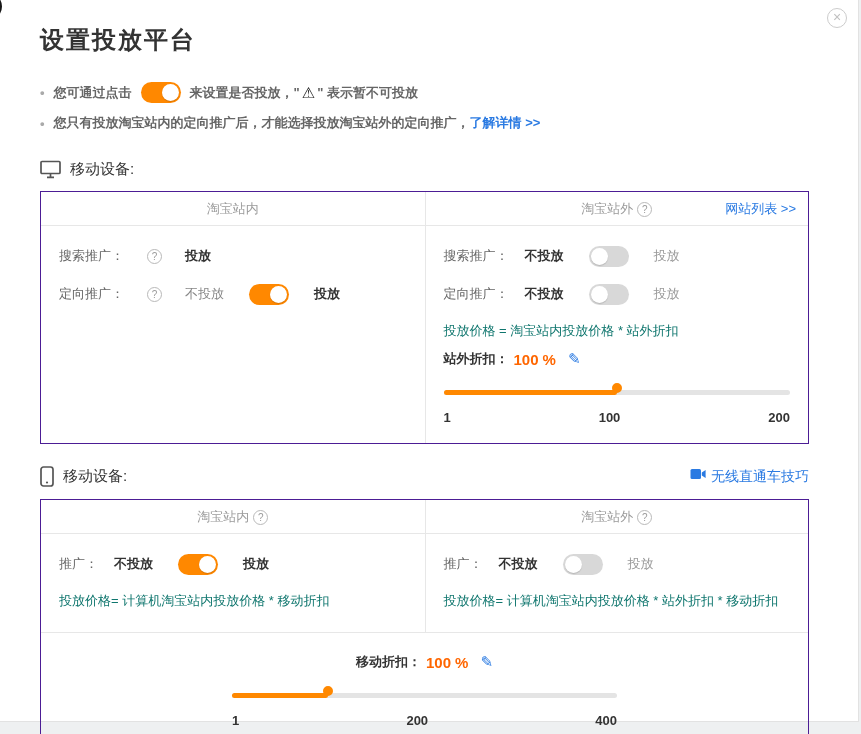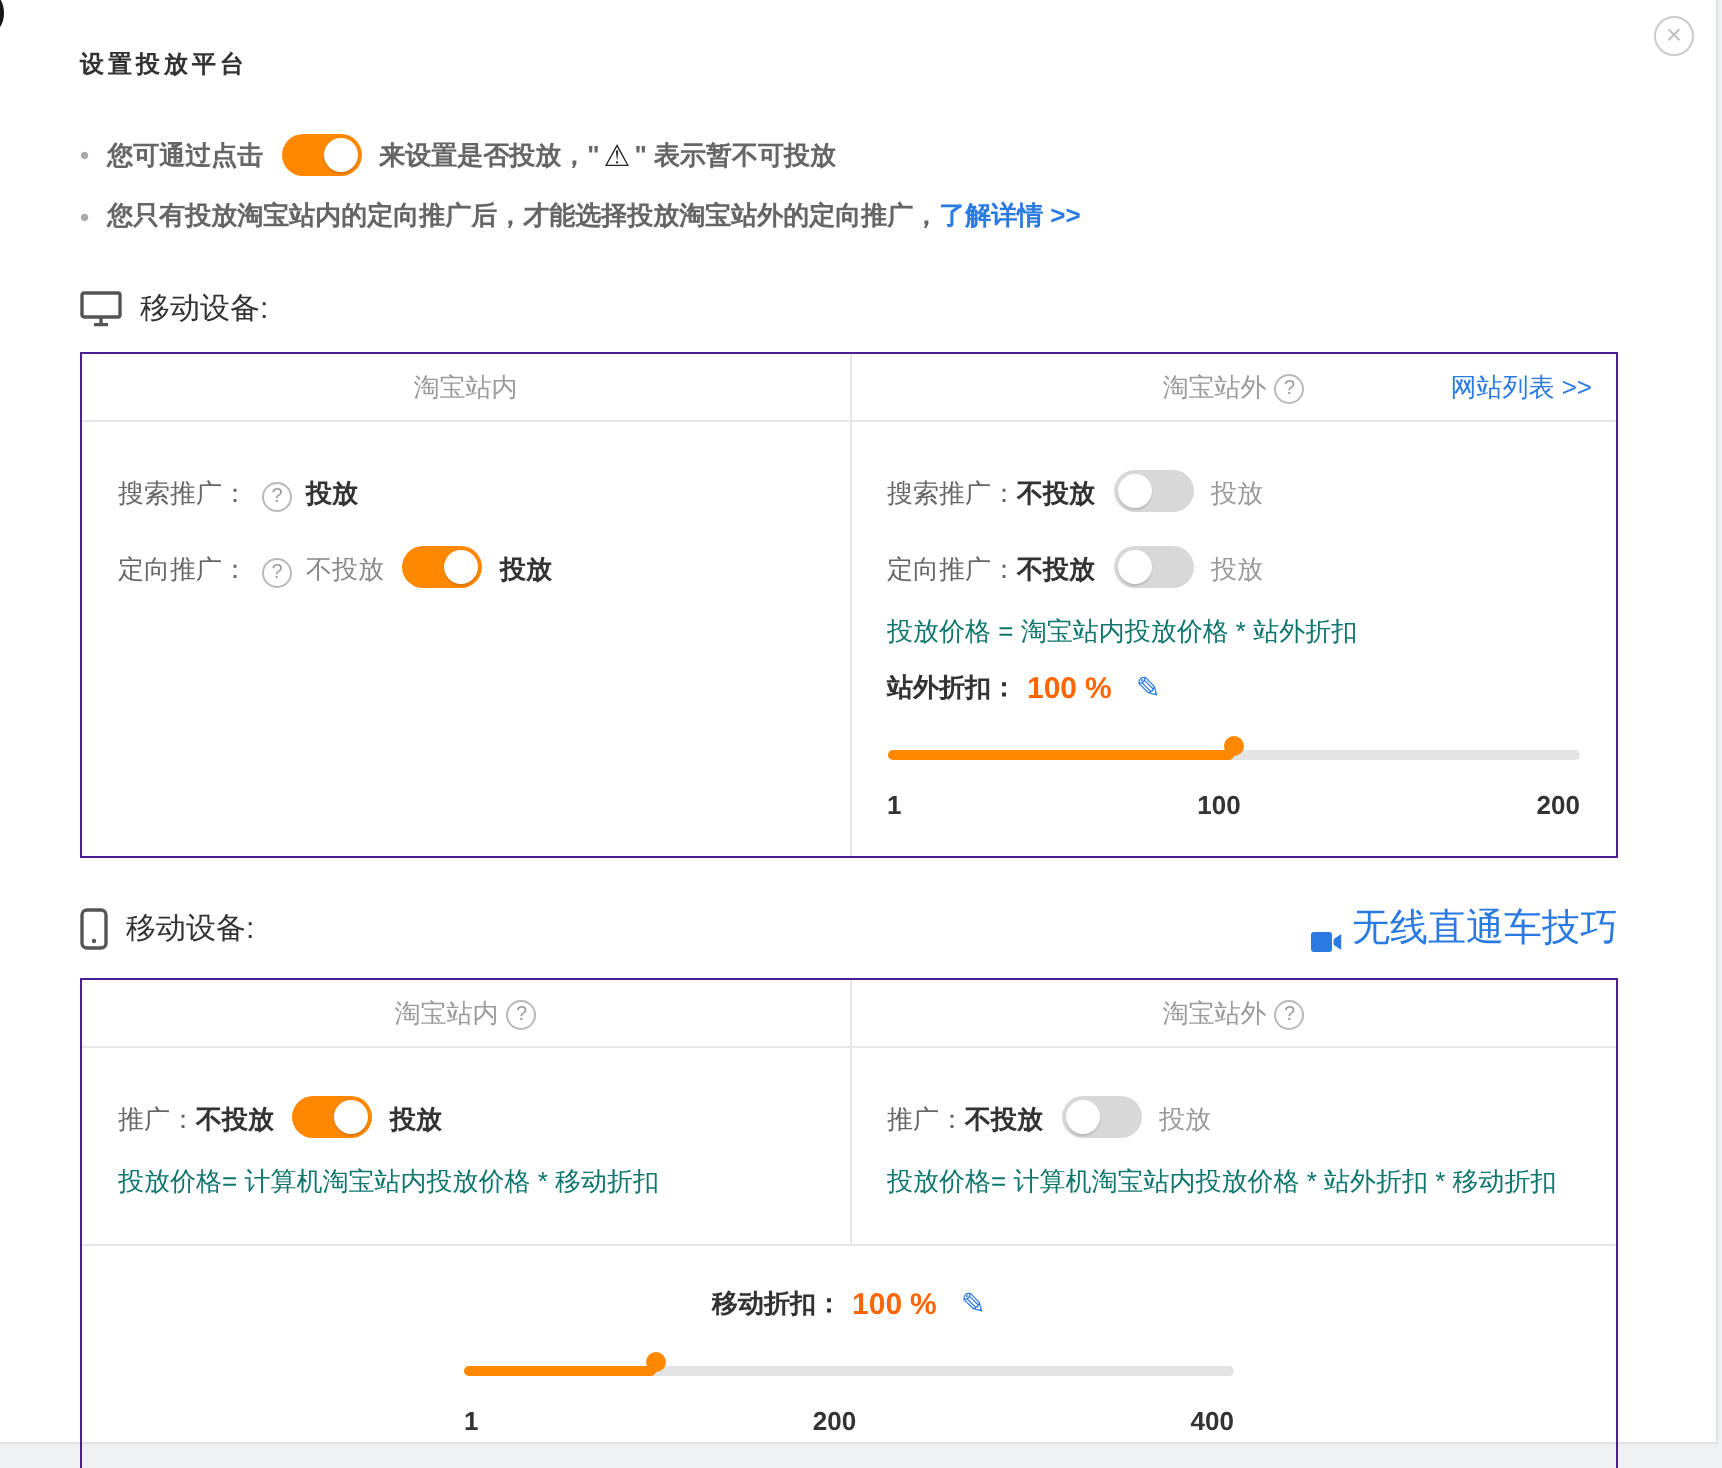--- a/index.html
+++ b/index.html
@@ -16,21 +16,21 @@
   }
   .corner-logo {
     position:absolute; top:-7px; left:-25px; width:27px; height:27px;
     border:7px solid #161616; border-radius:50%; background:#fff; z-index:6;
   }
   .close {
     position:absolute; top:8px; right:11px; width:20px; height:20px;
     border:1px solid #ccc; border-radius:50%; color:#c0c0c0;
     text-align:center; line-height:17px; font-size:14px; cursor:pointer; background:#fff;
   }
-  h1.title { font-size:12px; color:#333; font-weight:600; margin:0 0 26px; letter-spacing:2px; }
+  h1.title { font-size:24px; color:#333; font-weight:600; margin:0 0 26px; letter-spacing:2px; }
   .notes { margin:0 0 28px; padding:0; list-style:none; }
   .notes li { display:flex; align-items:center; margin-bottom:11px; color:#666; white-space:nowrap;font-weight:bold; }
   .notes li::before { content:"•"; color:#aaa; margin-right:9px; }
   .warn-icon { color:#222; font-size:15px; margin:0 2px; }
   .link { color:#2a7ae2; text-decoration:none; cursor:pointer; }
 
   .toggle {
     position:relative; display:inline-block; width:40px; height:21px;
     border-radius:11px; margin:0 9px; vertical-align:middle; cursor:pointer; flex:none;
   }
@@ -41,33 +41,33 @@
   .toggle.off .knob { left:2px; }
 
   .help {
     display:inline-flex; align-items:center; justify-content:center; flex:none;
     width:15px; height:15px; border-radius:50%; background:#fff;
     border:1px solid #b9b9b9; color:#9b9b9b; font-size:10px; margin:0 7px;
   }
   .section-head { display:flex; align-items:center; margin:0 0 12px; color:#333; font-size:15px; }
   .section-head .sicon { display:inline-flex; margin-right:9px; }
   .section-head .spacer { flex:1; }
-  .tips { display:flex; align-items:flex-end; font-size:19px; }
+  .tips { display:flex; align-items:flex-start; font-size:14px; }
   .tips .vicon { display:inline-flex; margin-right:5px; }
 
   .grid { border:1px solid #4c1d95; display:grid; grid-template-columns:1fr 1fr; margin-bottom:22px; }
   .hd {
     height:34px; line-height:33px; text-align:center; color:#9b9b9b;
     border-bottom:1px solid #e7e7e7; position:relative;
   }
   .hd .help { vertical-align:middle; margin:0 0 0 4px; line-height:13px; }
   .hd-link { position:absolute; right:12px; top:0; }
   .col-r { border-left:1px solid #e7e7e7; }
   .bd { padding:15px 18px 18px; }
-  .row { display:flex; align-items:flex-end; height:30px; margin-bottom:8px; white-space:nowrap; }
+  .row { display:flex; align-items:center; height:30px; margin-bottom:8px; white-space:nowrap;gap:16px; }
   .lbl { color:#666; }
   .strong { color:#333; font-weight:bold; }
   .dim { color:#888; }
   .after-off { color:#999; }
   .formula { color:#0f766e; margin:13px 0 4px; }
   .discount-row { display:flex; align-items:center; height:30px; }
   .discount-val { color:#ff6600; font-size:15px; font-weight:bold; margin-left:5px; }
   .discount-unit { color:#ff6600; font-size:15px; font-weight:bold; margin-left:4px; }
   .pencil { color:#2a7ae2; font-size:15px; margin-left:12px; cursor:pointer; }
 

